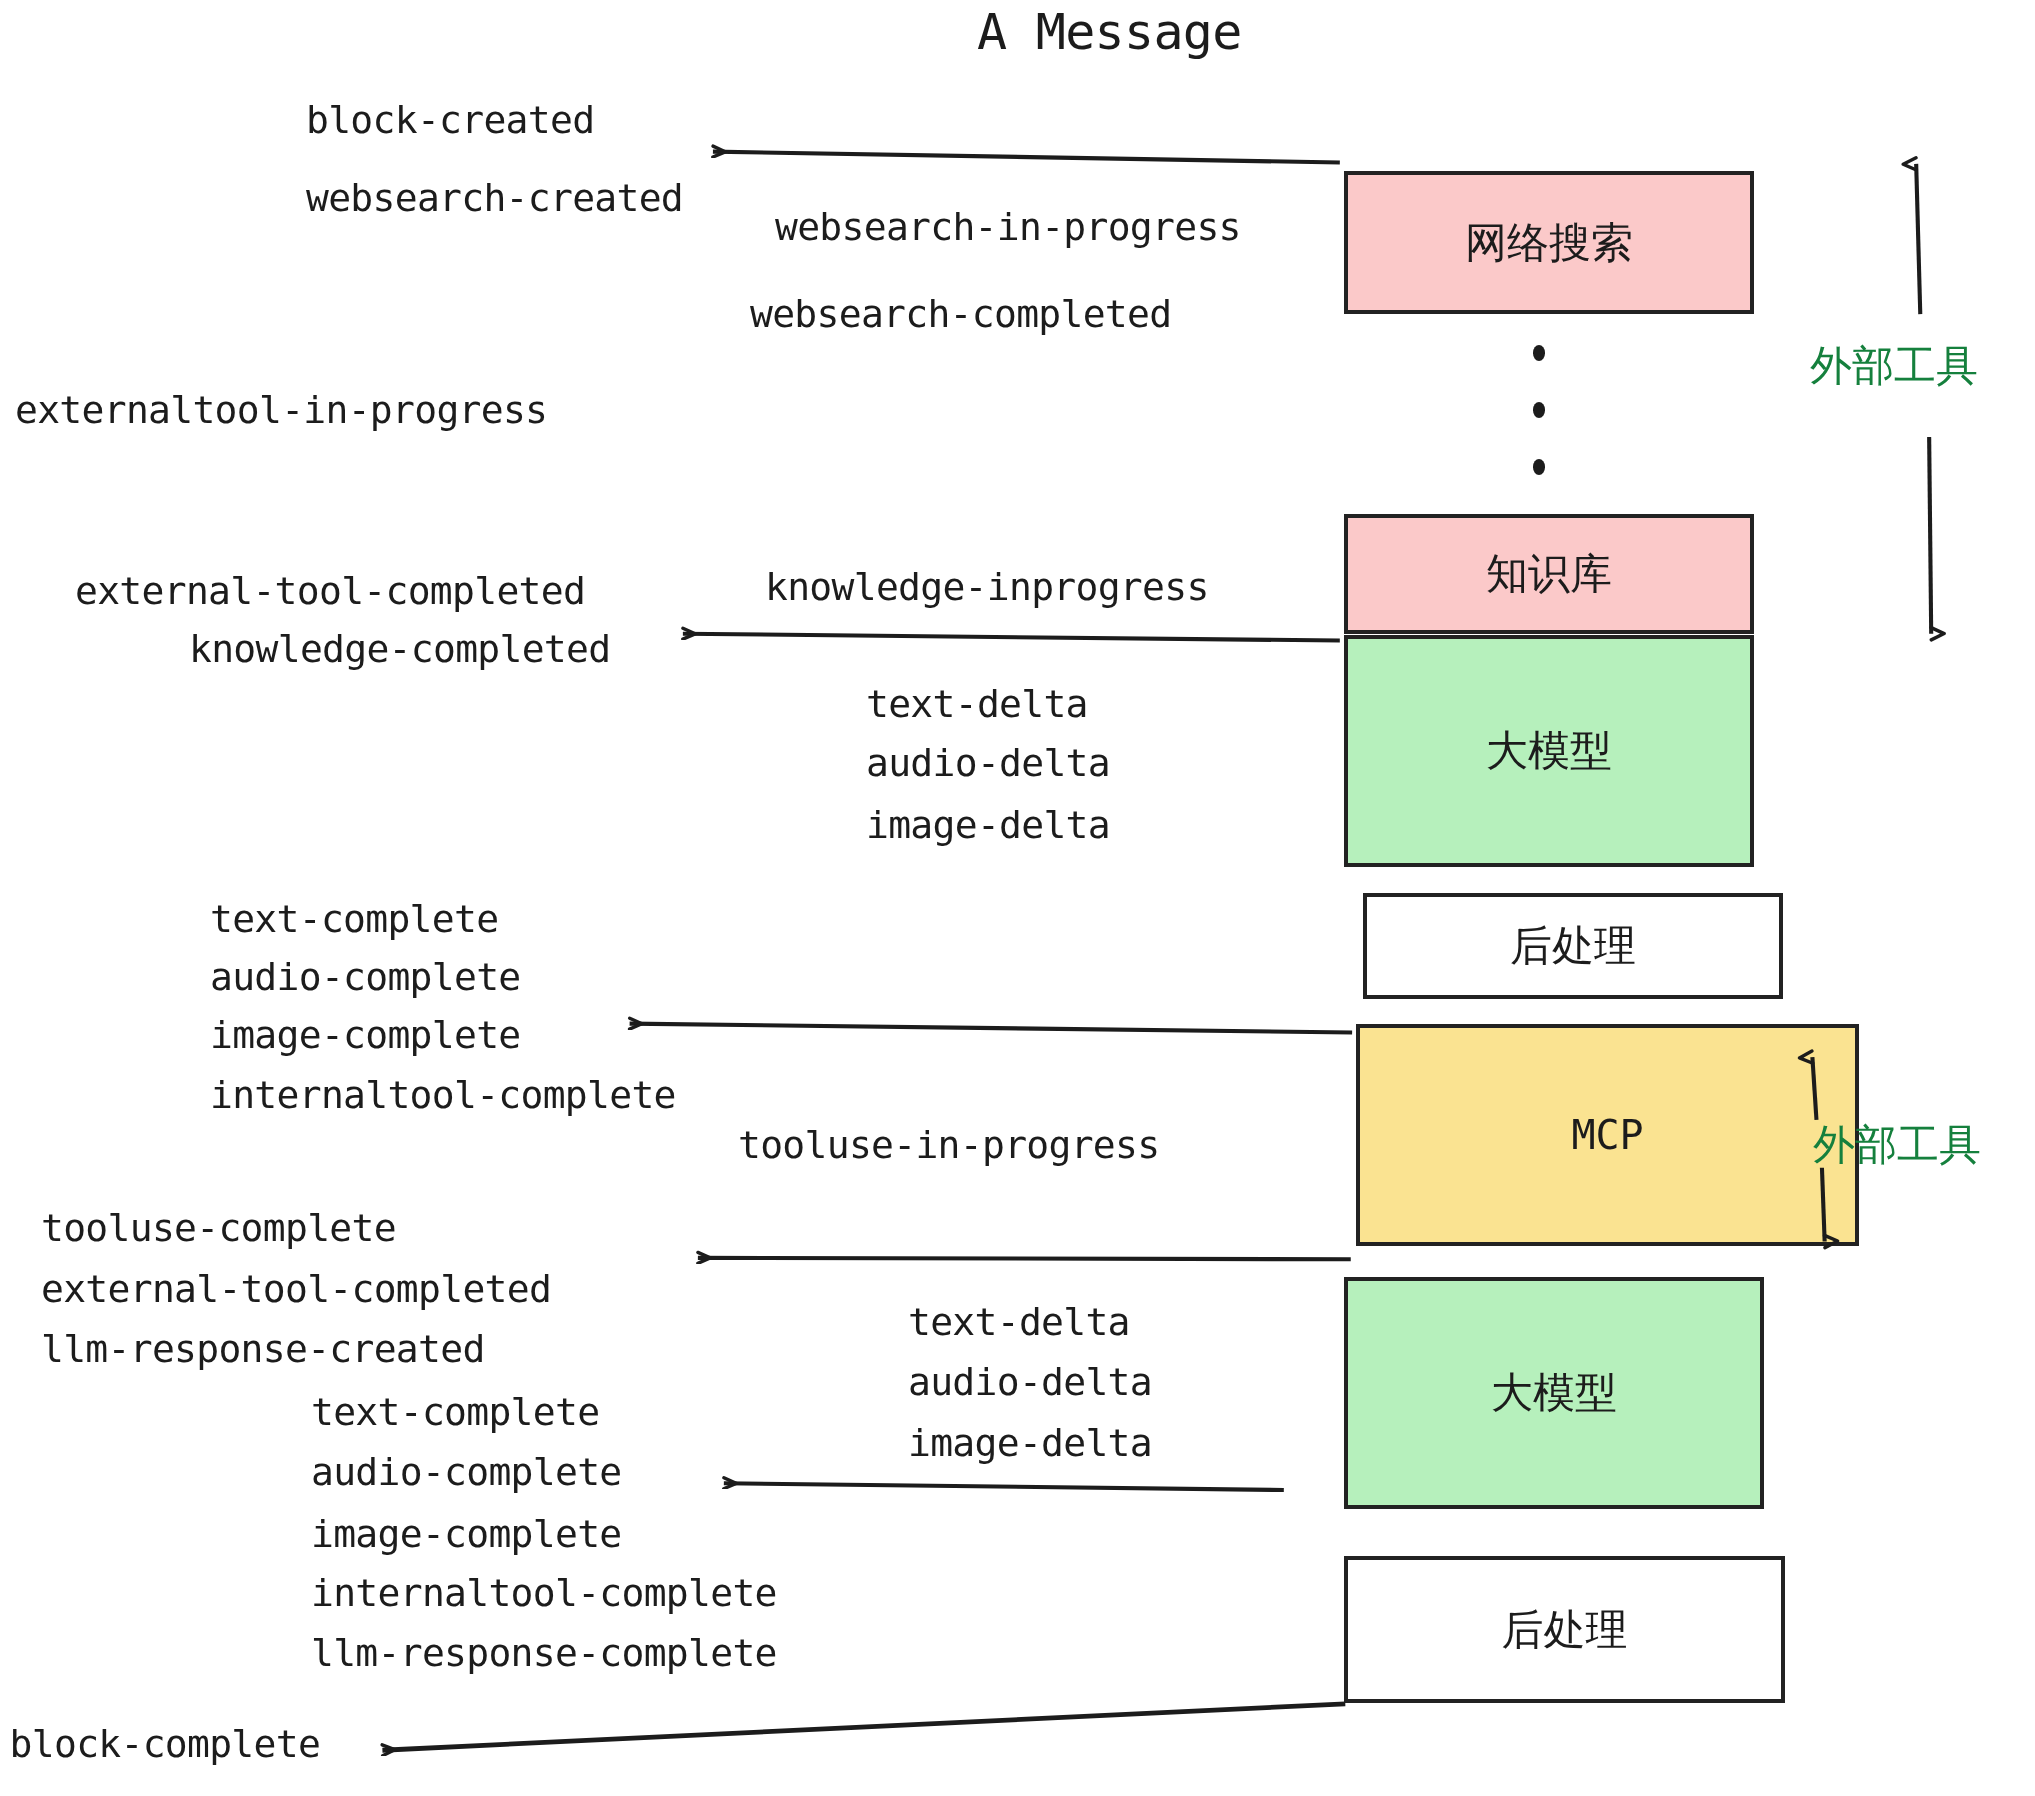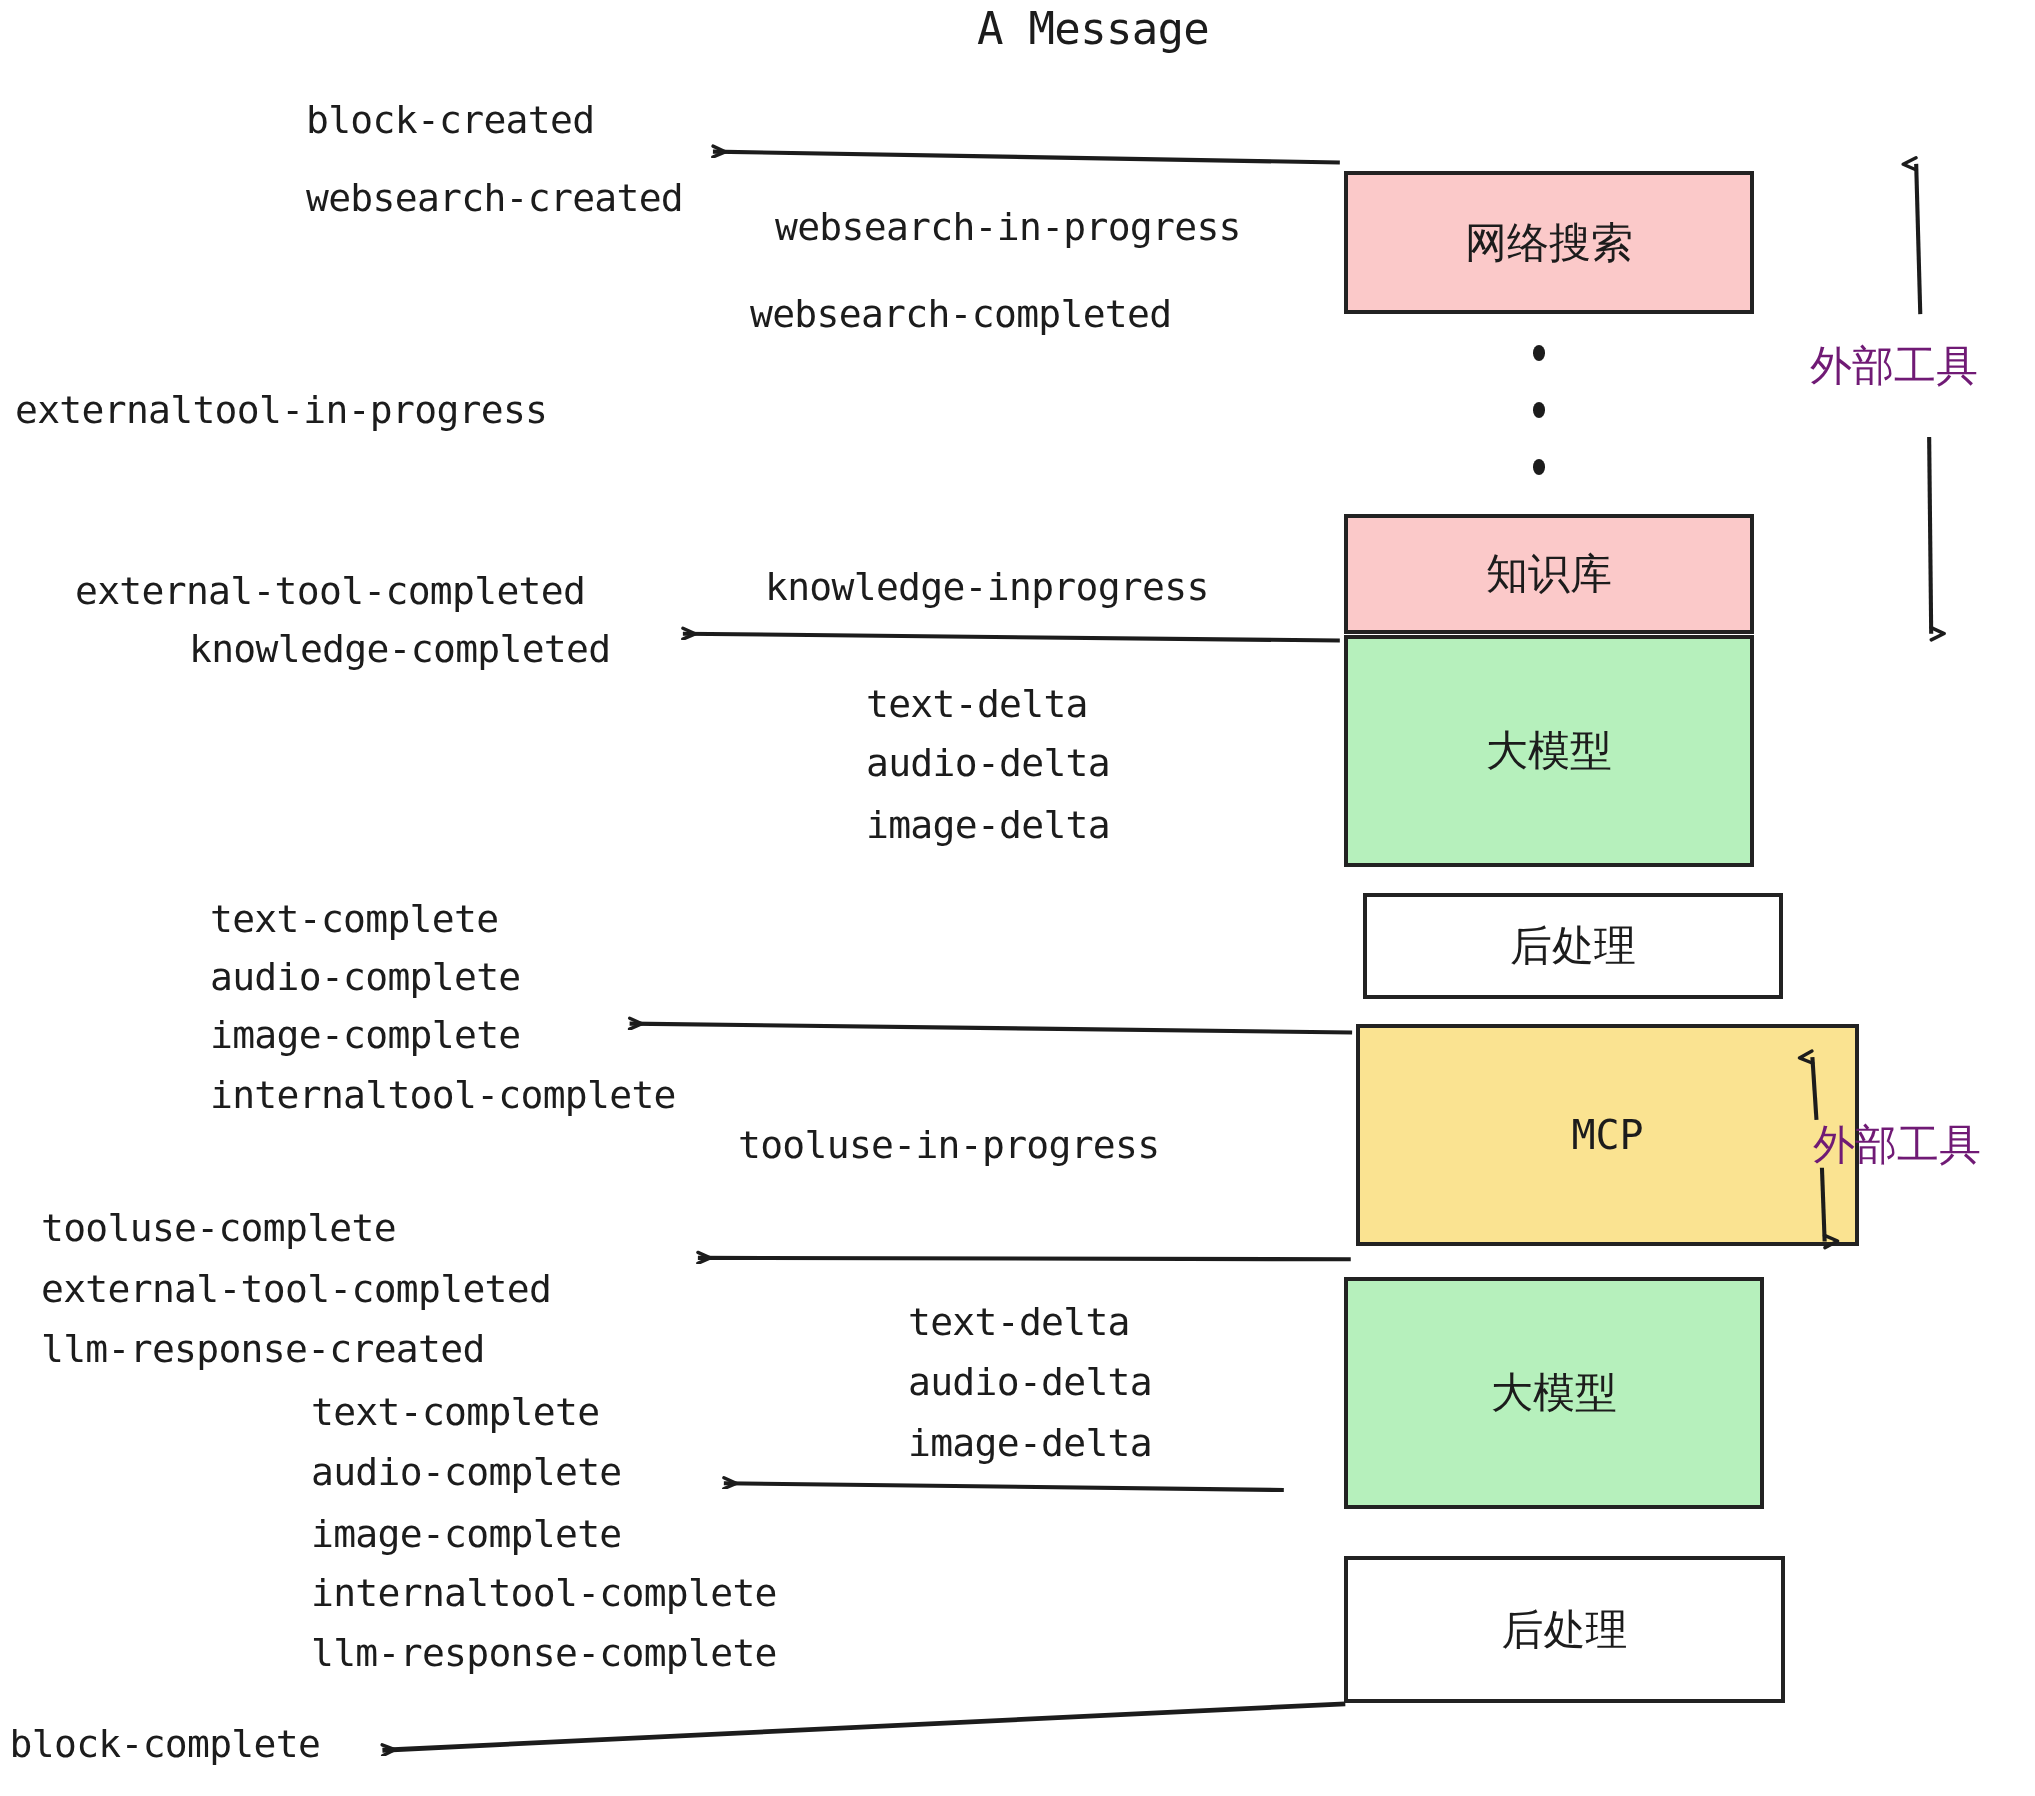--- a/index.html
+++ b/index.html
@@ -31,21 +31,21 @@
     color:#1c1c1c;
   }
   .box.mono{
     font-family:"DejaVu Sans Mono","Liberation Mono",monospace;
     font-size:40px;
   }
   .sidelbl{
     position:absolute;
     font-family:"DejaVu Sans","Liberation Sans",sans-serif;
     font-size:42px;
-    color:#701a75;
+    color:#15803d;
     white-space:nowrap;
   }
   .dots{
     position:absolute;
     display:flex;
     flex-direction:column;
     align-items:center;
     justify-content:space-between;
   }
   .dots i{
@@ -58,21 +58,21 @@
     position:absolute;left:0;top:0;
     width:2035px;height:1796px;
     pointer-events:none;
   }
 </style>
 </head>
 <body>
 
 <div id="stage">
 
-  <div class="lbl" style="left:977px;top:6.8px;font-size:44px;">A Message</div>
+  <div class="lbl" style="left:977px;top:6.8px;font-size:50px;">A Message</div>
 
   <div class="box" style="left:1344px;top:171px;width:410px;height:143px;background:#FBC9C9;">
     <span>网络搜索</span>
   </div>
 
   <div class="box" style="left:1344px;top:514px;width:410px;height:120px;background:#FBC9C9;">
     <span>知识库</span>
   </div>
 
   <div class="box" style="left:1344px;top:635px;width:410px;height:232px;background:#B6F0BC;">

